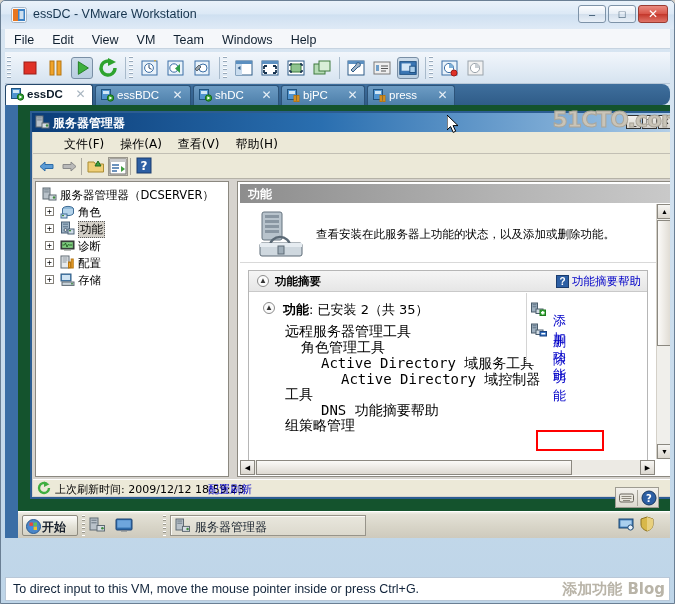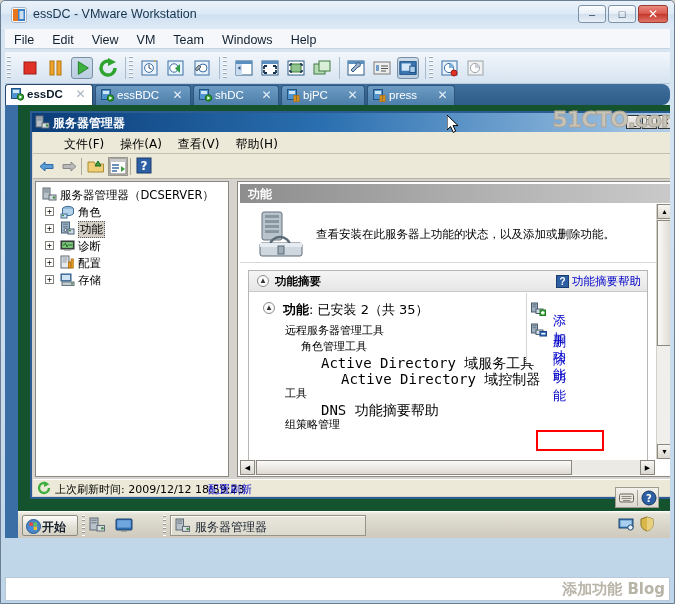--- a/index.html
+++ b/index.html
@@ -317,21 +317,21 @@
     position: absolute; left: 0; top: 22px; right: 0; height: 168px;
   }
   #features-count-line {
     position: absolute; left: 34px; top: 8px;
     font-size: 13px; color: #000;
     font-family: "DejaVu Sans","Liberation Sans",sans-serif;
   }
   #features-count-line b { font-weight: bold; }
   #features-list { position: absolute; left: 20px; top: 30px; width: 300px; }
   .feat-line {
-    position: absolute; left: 0; font-size: 11px; color: #000;
+    position: absolute; left: 0; font-size: 14px; color: #000;
     white-space: nowrap;
     font-family: "DejaVu Sans","Liberation Sans",sans-serif;
   }
   .feat-line.mono { font-family: "DejaVu Sans Mono","Liberation Mono",monospace; font-size: 14px; }
 
   #actions-panel {
     position: absolute; right: 0; top: 0; width: 121px; height: 70px;
     background: #ffffff; border-left: 1px solid #d4d4d4;
   }
   .action-item { position: absolute; left: 4px; height: 18px; }
@@ -1013,16 +1013,17 @@
     </div>
   </div>
 
   <span id="cursor">
     <svg width="14" height="20" viewBox="0 0 14 20">
       <polygon points="0,0 0,15 3.6,11.6 6.2,17.4 8.7,16.2 6.1,10.6 11,10.6" fill="#ffffff" stroke="#000000" stroke-width="1"></polygon>
     </svg>
   </span>
 
   <div id="vm-hintbar">
+    <span id="vm-hint-text">To direct input to this VM, move the mouse pointer inside or press Ctrl+G.</span>
     <span id="watermark-blog">添加功能 Blog</span>
   </div>
 
 </div>
 
 </body></html>

